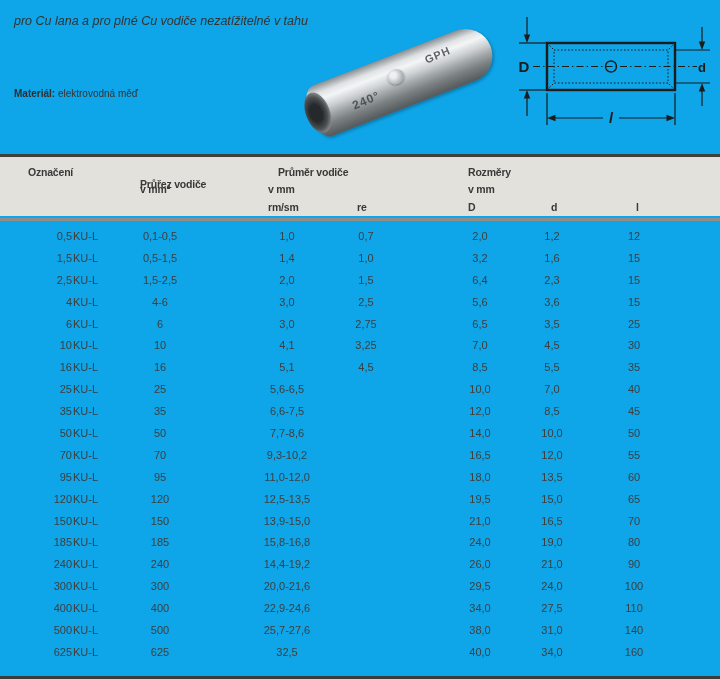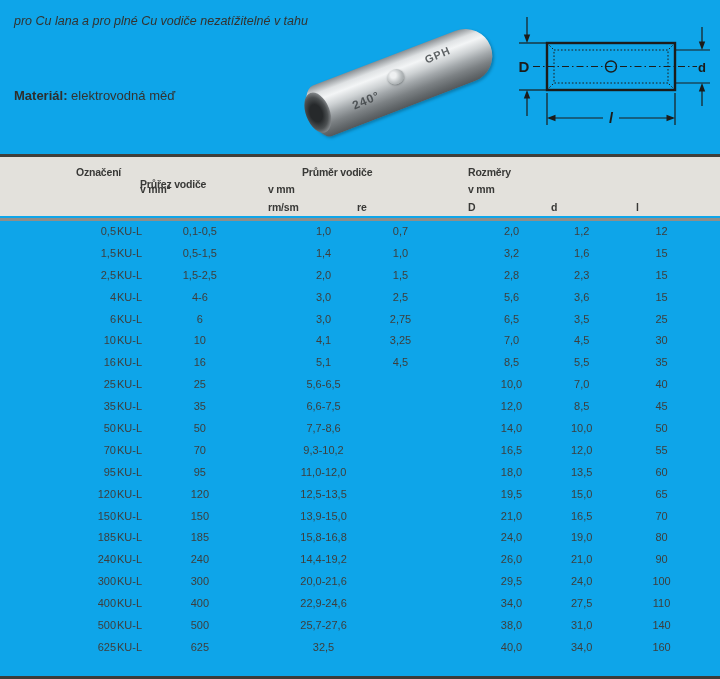--- a/index.html
+++ b/index.html
@@ -4,21 +4,21 @@
 <style>
   html,body { margin:0; padding:0; background:#ffffff; }
   .page {
     position:relative; width:720px; height:679px; overflow:hidden;
     background:#0ea5e9; font-family:"Liberation Sans", sans-serif; color:#3d3d3b;
   }
 
   
   .intro { position:absolute; left:14px; top:13px; width:300px;
            font-style:italic; font-size:12.5px; line-height:17.5px; color:#333330; font-weight:500; }
-  .spec-line { position:absolute; left:14px; font-size:13px; color:#333330; }
+  .spec-line { position:absolute; left:14px; font-size:10px; color:#333330; }
   .spec-line .lbl { font-weight:bold; color:#2e2e2c; }
   .spec-material { top:88px; }
   .spec-surface  { top:118px; }
 
   
   .photo { position:absolute; left:293px; top:12px; width:218px; height:140px; }
   .cyl {
     position:absolute; left:10px; top:42px; width:194px; height:54px;
     transform:rotate(-21deg);
     border-radius:14px 27px 27px 14px / 50%;
@@ -43,21 +43,21 @@
   .diagram { position:absolute; left:505px; top:5px; width:215px; height:140px; }
 
   
   .thead-topline  { position:absolute; left:0; top:154px; width:720px; height:3px; background:#403f3b; }
   .thead-bg       { position:absolute; left:0; top:157px; width:720px; height:59px; background:#e3e1dc; }
   .thead-underline{ position:absolute; left:0; top:218px; width:720px; height:2.5px; background:#8f8e8a; }
   .hlbl { position:absolute; font-size:10.5px; font-weight:bold; color:#393937; letter-spacing:-0.2px; white-space:nowrap; }
 
   
   .tbody { position:absolute; left:0; top:225px; width:720px; }
-  .trow  { display:flex; align-items:flex-start; height:21.9px; font-size:11px; color:#3e3e3c;padding-left:44px; }
+  .trow  { display:flex; align-items:center; height:21.9px; font-size:11px; color:#3e3e3c; }
   .c  { white-space:nowrap; }
   .c1 { width:110px; display:flex; }
   .c1 .num { width:72px; text-align:right; }
   .c1 .typ { margin-left:1px; }
   .c2 { width:100px; text-align:center; }
   .sp1{ width:27px; }
   .c3 { width:100px; text-align:center; }
   .c4 { width:58px;  text-align:center; }
   .sp2{ width:35px; }
   .c5 { width:100px; text-align:center; }
@@ -138,24 +138,24 @@
         <text x="197" y="66.5" font-size="13">d</text>
         <text x="106" y="118" font-size="14" font-style="italic">l</text>
       </g>
     </svg>
   </div>
 
   <div class="thead-topline"></div>
   <div class="thead-bg"></div>
   <div class="thead-underline"></div>
 
-  <div class="hlbl" style="left:28px;  top:166px;margin-left:48px;">Označení</div>
+  <div class="hlbl" style="left:28px;  top:166px;">Označení</div>
   <div class="hlbl" style="left:140px; top:178px;text-align:right;">Průřez vodiče</div>
   <div class="hlbl" style="left:140px; top:183px;">v mm²</div>
-  <div class="hlbl" style="left:276px; top:166px;padding-left:26px;">Průměr vodiče</div>
+  <div class="hlbl" style="left:252px; top:166px;padding-left:26px;">Průměr vodiče</div>
   <div class="hlbl" style="left:268px; top:183px;">v mm</div>
   <div class="hlbl" style="left:268px; top:201px;">rm/sm</div>
   <div class="hlbl" style="left:357px; top:201px;">re</div>
   <div class="hlbl" style="left:468px; top:166px;">Rozměry</div>
   <div class="hlbl" style="left:468px; top:183px;">v mm</div>
   <div class="hlbl" style="left:468px; top:201px;">D</div>
   <div class="hlbl" style="left:551px; top:201px;">d</div>
   <div class="hlbl" style="left:636px; top:201px;">l</div>
 
   <div class="tbody">
@@ -190,21 +190,21 @@
       <div class="trow">
       <div class="c c1">
         <span class="num">2,5</span>
         <span class="typ">KU-L</span>
       </div>
       <div class="c c2">1,5-2,5</div>
       <div class="sp1"></div>
       <div class="c c3">2,0</div>
       <div class="c c4">1,5</div>
       <div class="sp2"></div>
-      <div class="c c5">2,8</div>
+      <div class="c c5">6,4</div>
       <div class="c c6">2,3</div>
       <div class="c c7">15</div>
     </div>
       <div class="trow">
       <div class="c c1">
         <span class="num">4</span>
         <span class="typ">KU-L</span>
       </div>
       <div class="c c2">4-6</div>
       <div class="sp1"></div>

